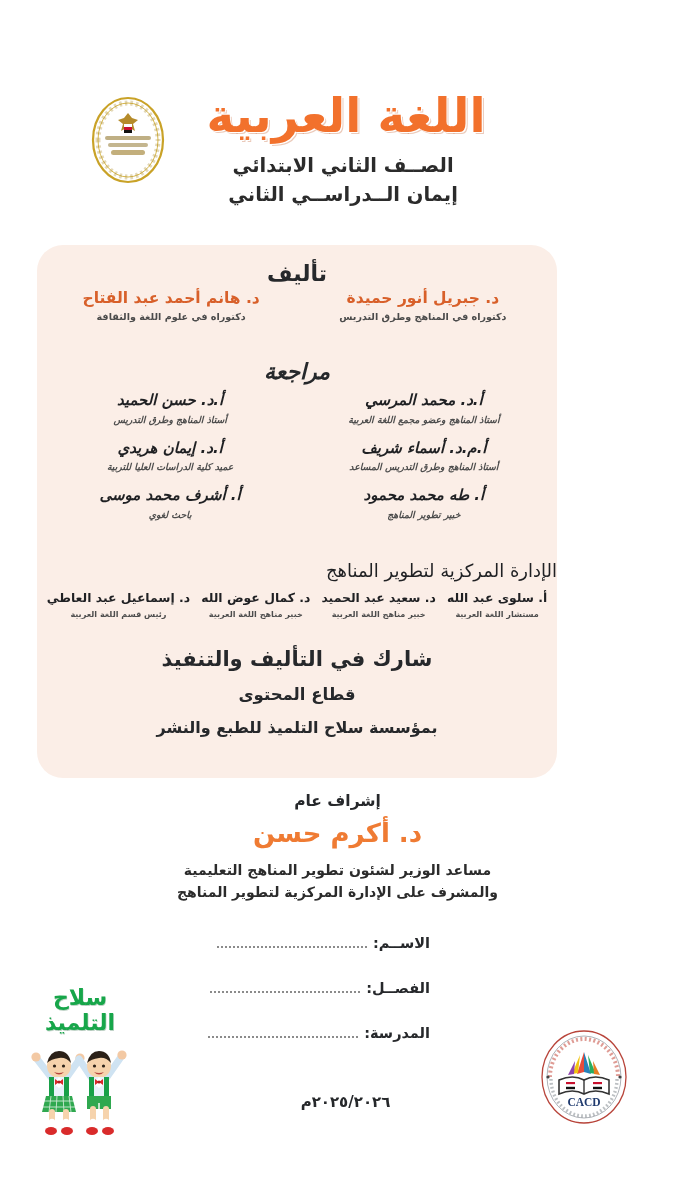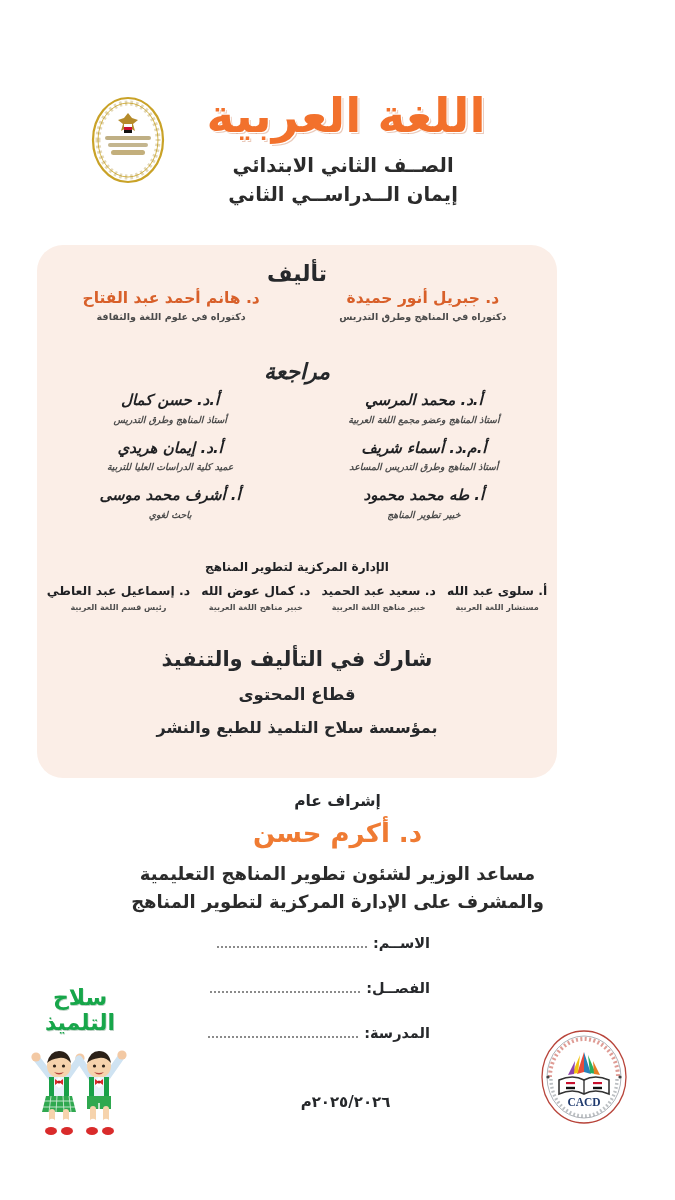--- a/index.html
+++ b/index.html
@@ -174,23 +174,22 @@
   .review-row.first { margin-top: 26px; }
 
   
   .central-admin {
     position: absolute;
     top: 315px;
     right: 0;
     left: 0;
   }
   .admin-title {
-    text-align: center;
-    font-size: 12px;
-    font-weight: 700;
+    font-size: 18px;
+    font-weight: 400;
     color: #1f2023;
     letter-spacing: -0.2px;
   }
   .admin-row {
     display: flex;
     justify-content: center;
     align-items: flex-start;
     gap: 11px;
     margin-top: 9px;
     padding: 0 8px;
@@ -252,21 +251,21 @@
   }
   .supervision-name {
     font-size: 26px;
     font-weight: 900;
     color: #ef7b33;
     margin-top: 8px;
     letter-spacing: -0.5px;
   }
   .supervision-role1,
   .supervision-role2 {
-    font-size: 18px;
+    font-size: 14px;
     font-weight: 700;
     color: #2b2b2b;
     line-height: 1.55;
   }
   .supervision-role1 { margin-top: 12px; }
 
   
   .form-fields {
     position: absolute;
     top: 935px;
@@ -393,21 +392,21 @@
         <div class="section-heading">مراجعة</div>
       </div>
       <div class="review-grid">
 
         <div class="review-row first">
           <div class="person">
             <div class="person-name">أ.د. محمد المرسي</div>
             <div class="person-role">أستاذ المناهج وعضو مجمع اللغة العربية</div>
           </div>
           <div class="person">
-            <div class="person-name">أ.د. حسن كمال</div>
+            <div class="person-name">أ.د. حسن الحميد</div>
             <div class="person-role">أستاذ المناهج وطرق التدريس</div>
           </div>
         </div>
 
         <div class="review-row">
           <div class="person">
             <div class="person-name">أ.م.د. أسماء شريف</div>
             <div class="person-role">أستاذ المناهج وطرق التدريس المساعد</div>
           </div>
           <div class="person">

